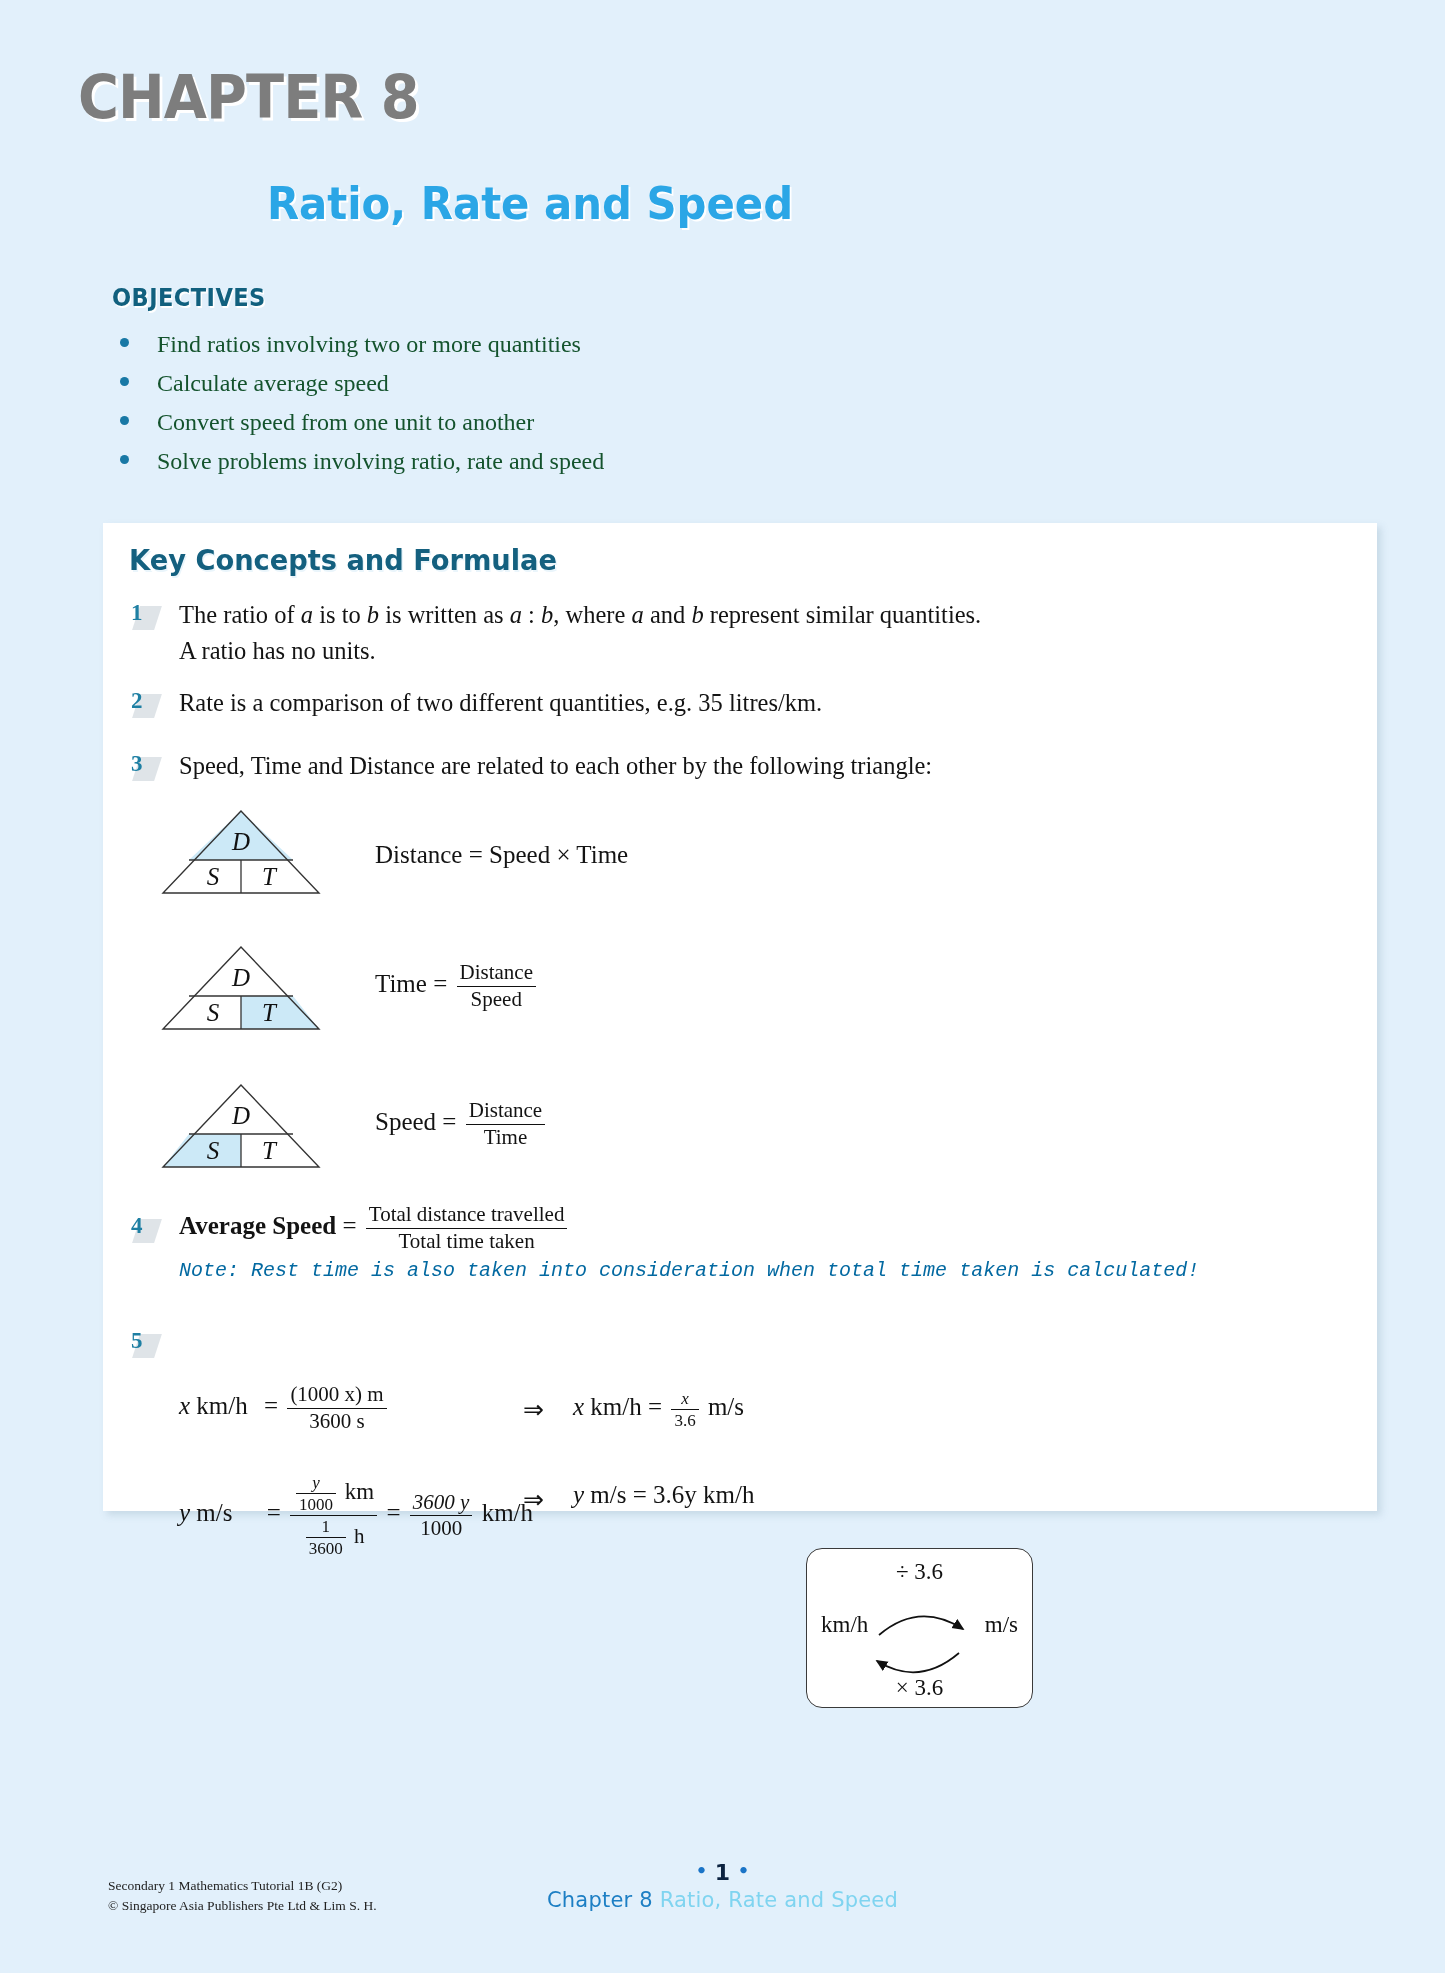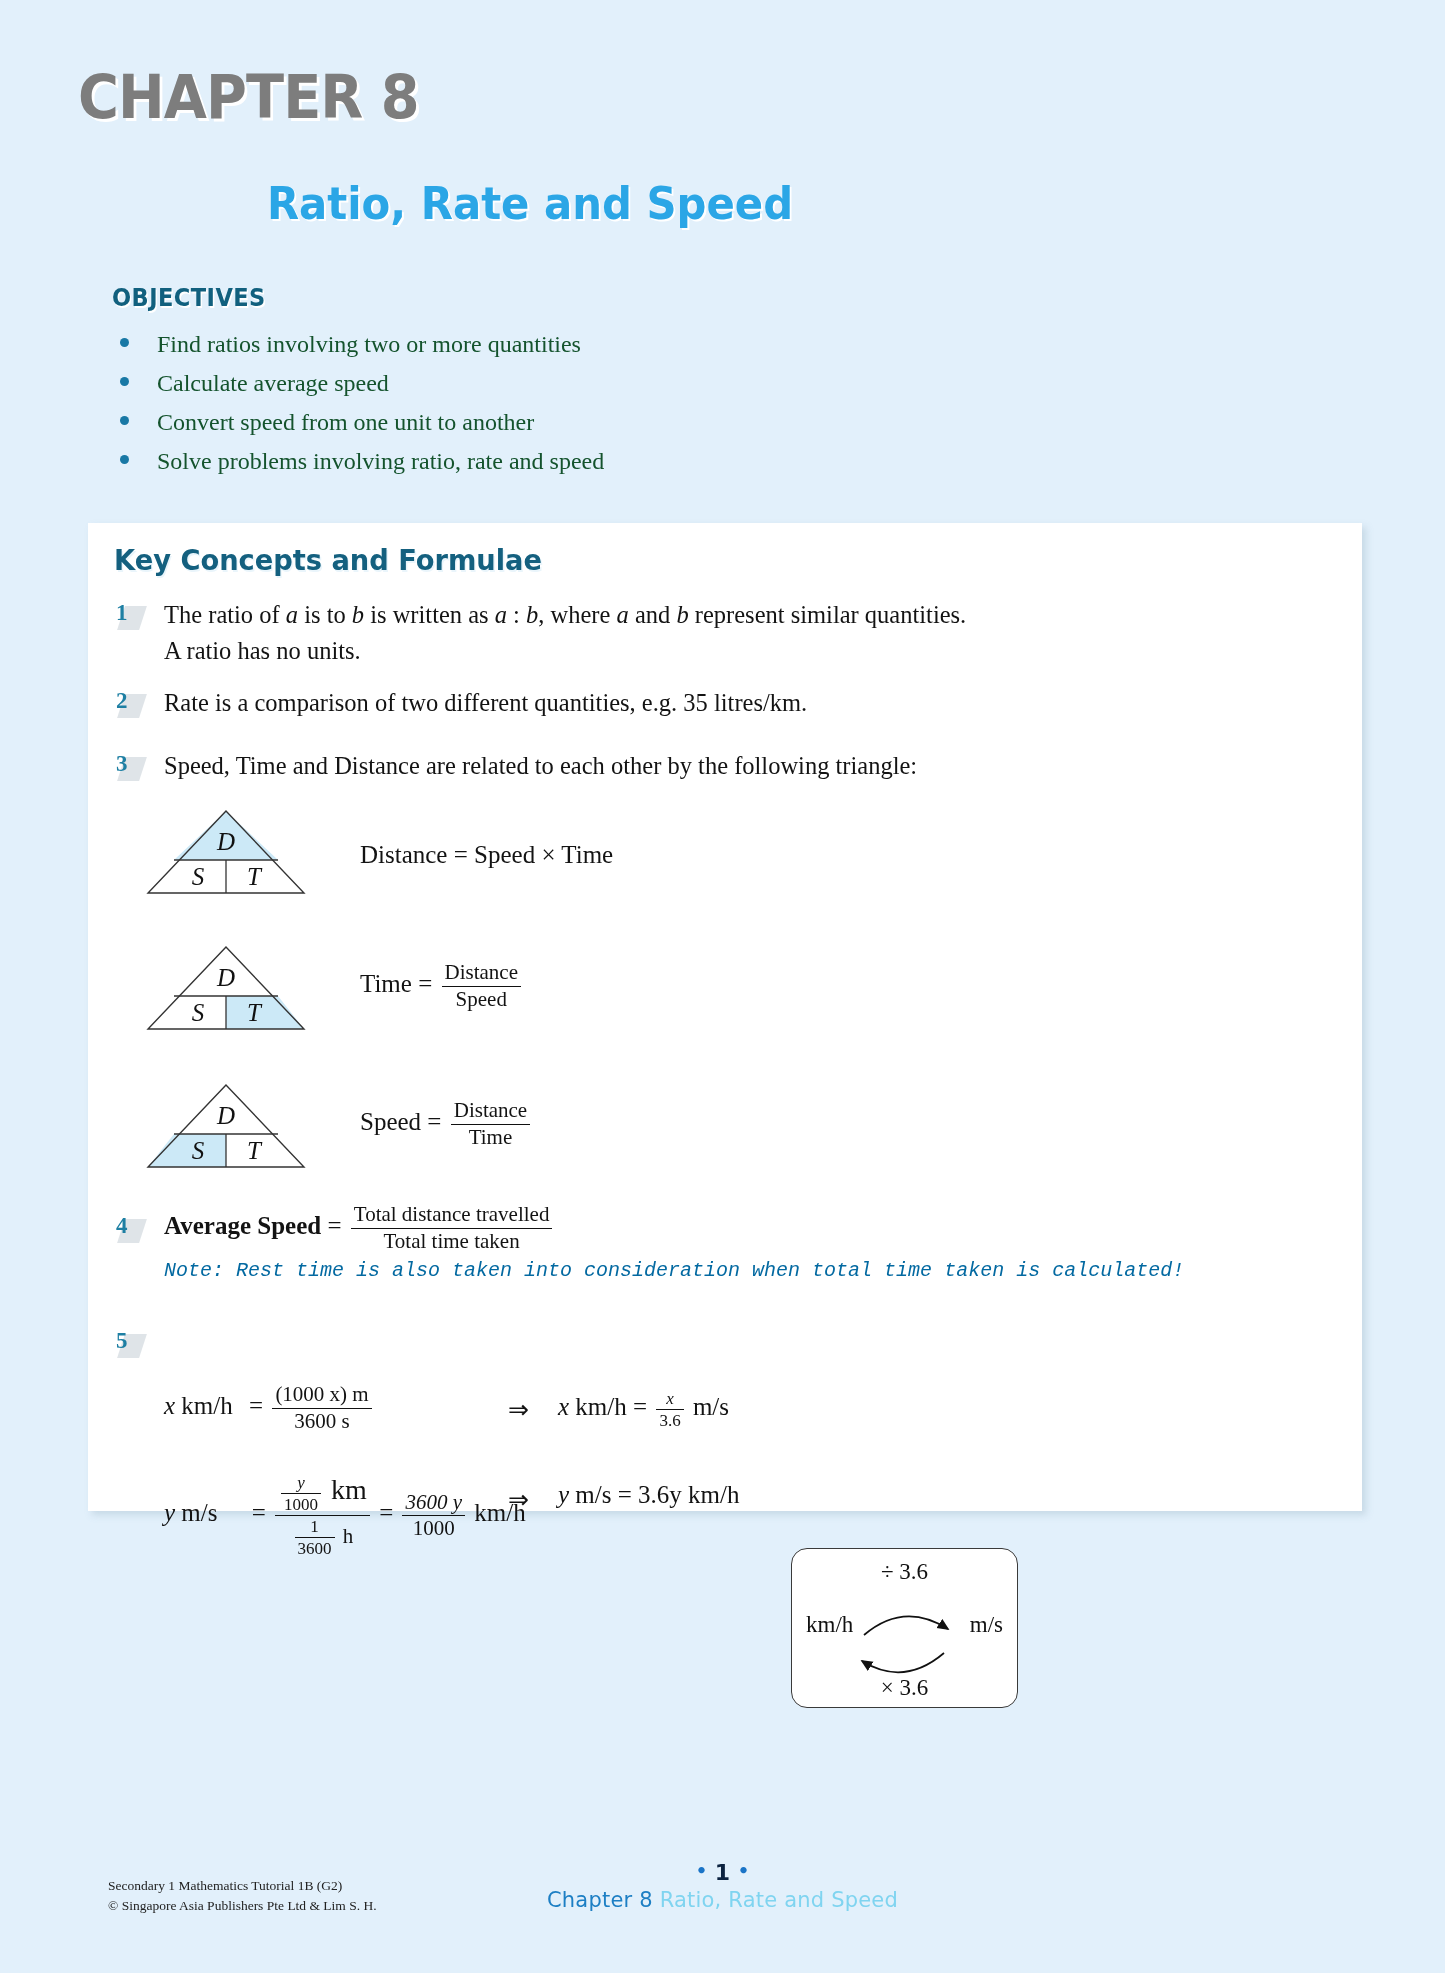--- a/index.html
+++ b/index.html
@@ -90,21 +90,21 @@
     top: 13px;
     width: 9px;
     height: 9px;
     border-radius: 50%;
     background: #1878a5;
   }
 
   
   .content-box {
     position: absolute;
-    left: 88px;
+    left: 103px;
     top: 523px;
     width: 1274px;
     height: 988px;
     background: #ffffff;
     box-shadow: 4px 4px 7px rgba(120,150,170,0.25);
   }
 
   .kc-heading {
     position: absolute;
     left: 26px;
@@ -403,21 +403,21 @@
     </div>
 
     <div class="eq" style="left:76px; top:950px;">
       <i>y</i><span> m/s</span>
       <span style="padding-left:28px;">=</span>
       <span class="frac" style="font-size:24px;">
         <span class="top">
           <span class="frac xs">
             <span class="top" style="font-style:italic;">y</span>
             <span class="bot">1000</span>
-          </span><span style="font-size:28px;"> km</span>
+          </span><span style="font-size:23px;"> km</span>
         </span>
         <span class="bot">
           <span class="frac xs">
             <span class="top">1</span>
             <span class="bot">3600</span>
           </span><span style="font-size:21px;"> h</span>
         </span>
       </span>
       <span>=</span>
       <span class="frac sm">

